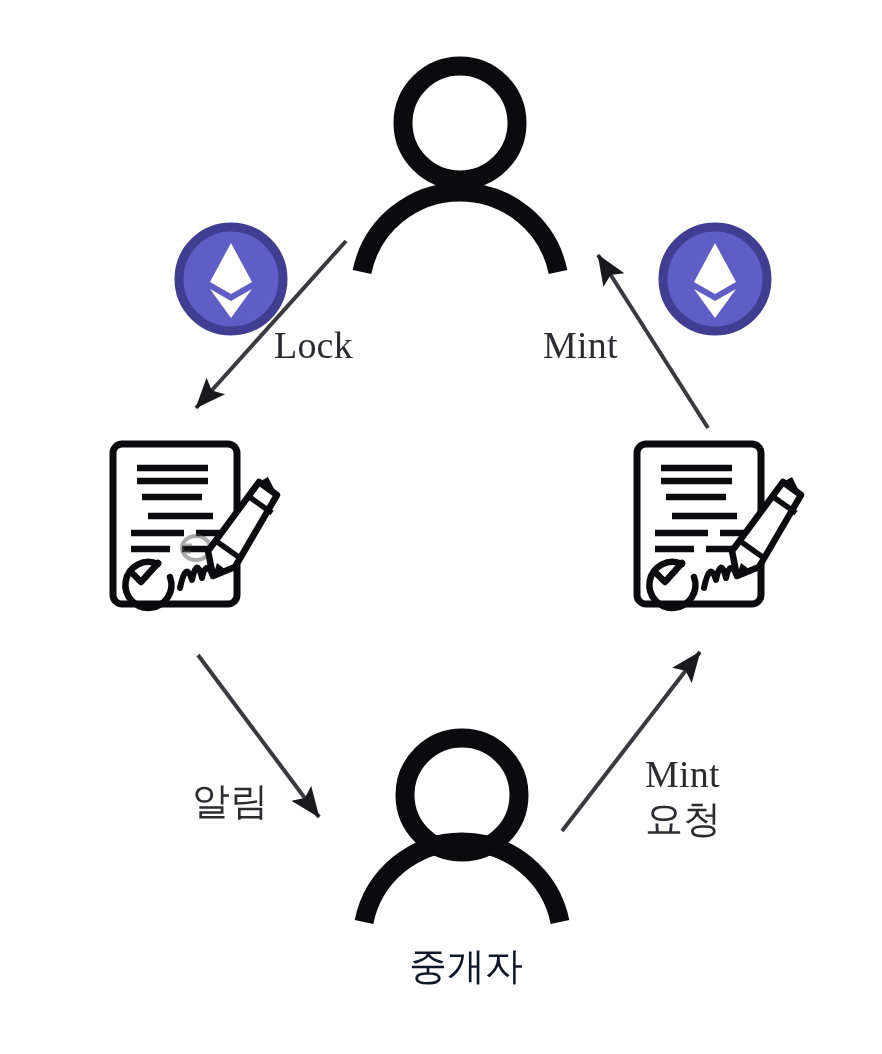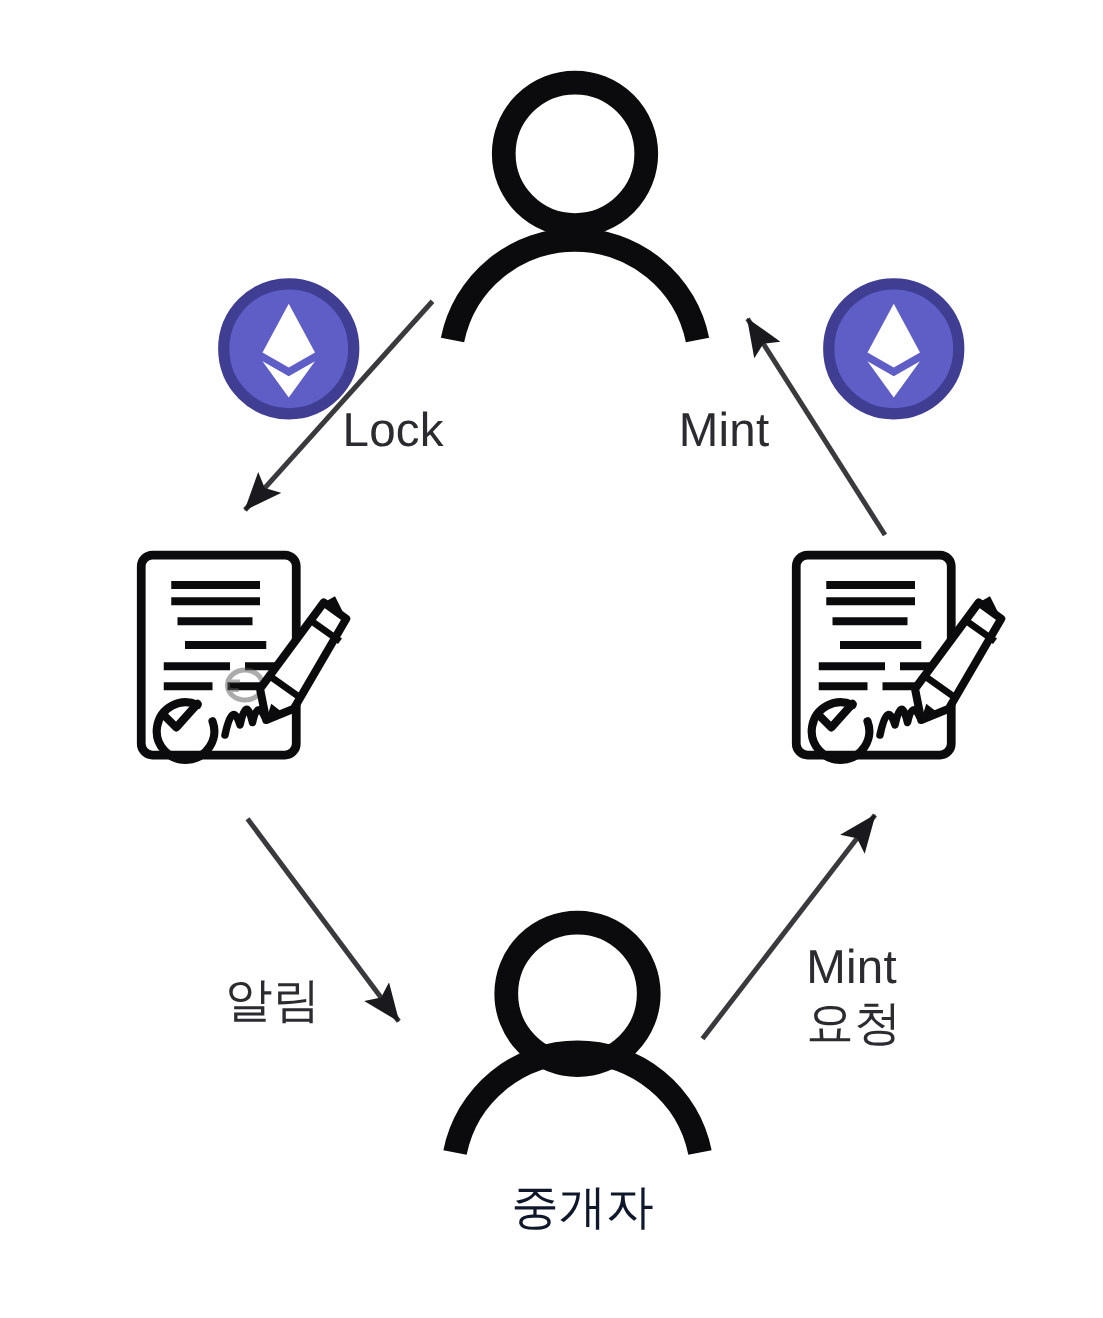--- a/index.html
+++ b/index.html
@@ -21,39 +21,39 @@
     position: absolute;
     left: 0;
     top: 0;
     width: 882px;
     height: 1054px;
     display: block;
   }
   .edge-label {
     position: absolute;
     color: #2b2b30;
-    font-family: Liberation Sans, sans-serif;
+    font-family: Liberation Serif, serif;
     font-size: 38px;
     line-height: 1.18;
     letter-spacing: 0.2px;
     white-space: pre;
     user-select: none;
   }
   .node-label {
     position: absolute;
     color: #0f172a;
     font-family: "Liberation Sans", "DejaVu Sans", sans-serif;
     font-size: 38px;
     line-height: 1.2;
     white-space: pre;
     user-select: none;
   }
   #label-lock     { left: 274px; top: 323px; }
   #label-mint     { left: 543px; top: 323px; }
-  #label-alrim    { left: 180px; top: 779px; }
+  #label-alrim    { left: 192px; top: 779px; }
   #label-mintreq  { left: 645px; top: 752px; text-align: left; }
   #label-broker   { left: 409px; top: 944px; }
 </style>
 </head>
 <body>
 
 <div id="canvas">
 
   <svg id="diagram-svg" viewBox="0 0 882 1054">
     <defs>

